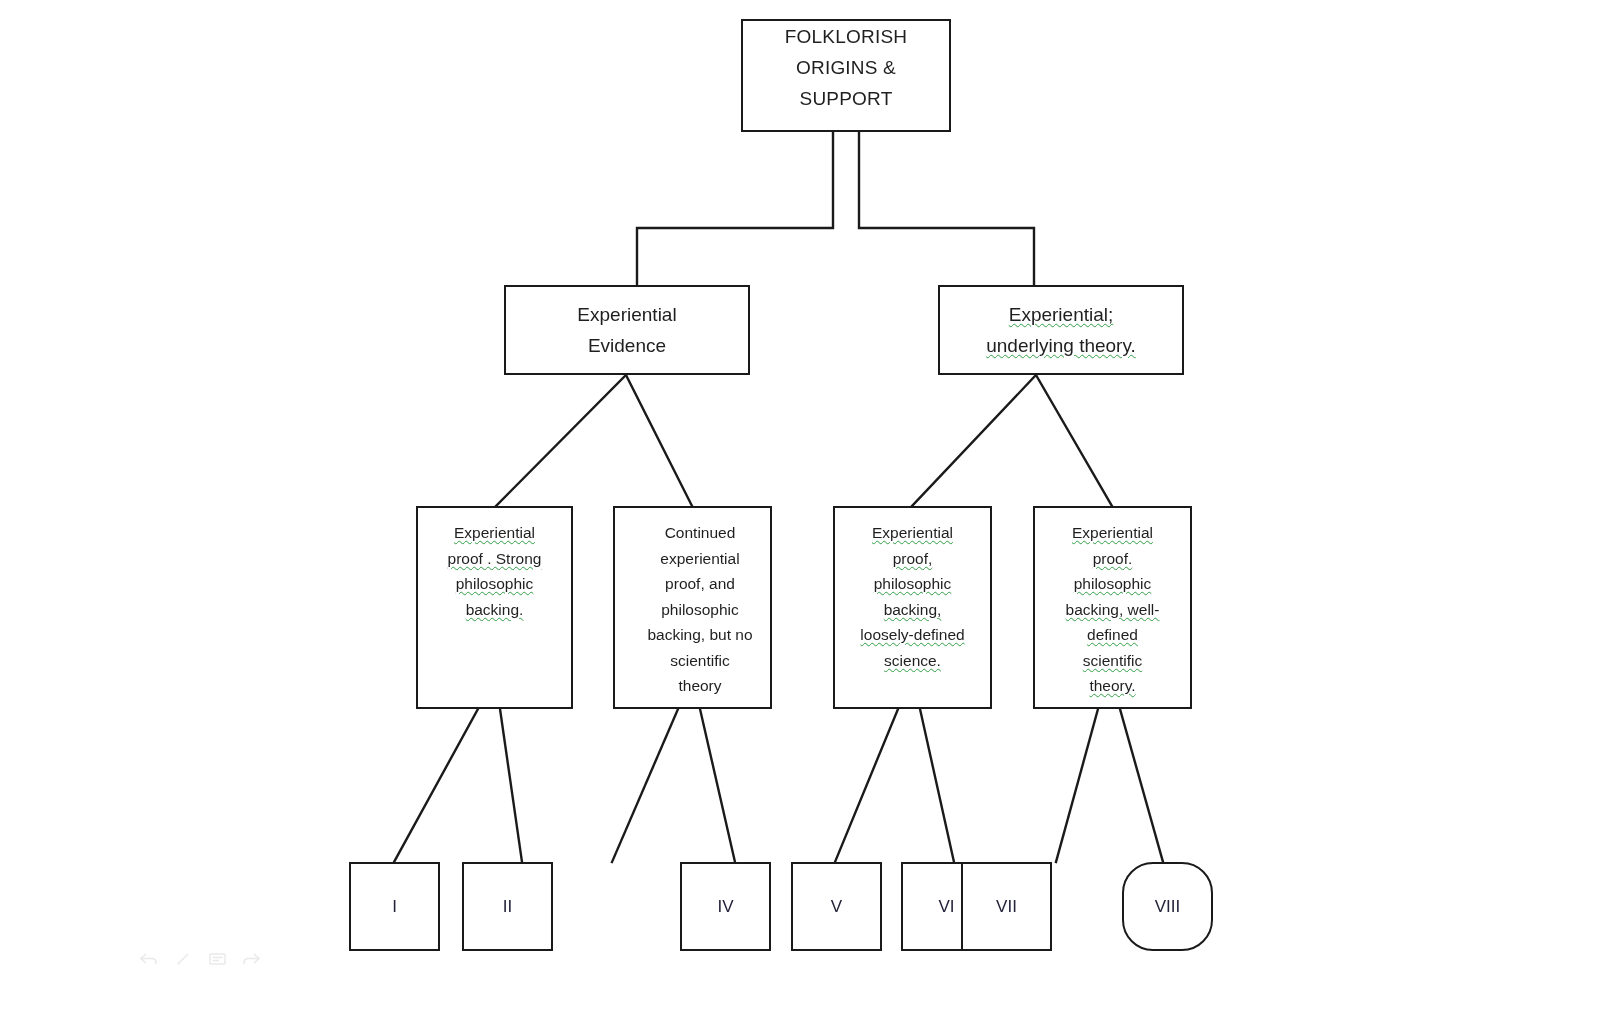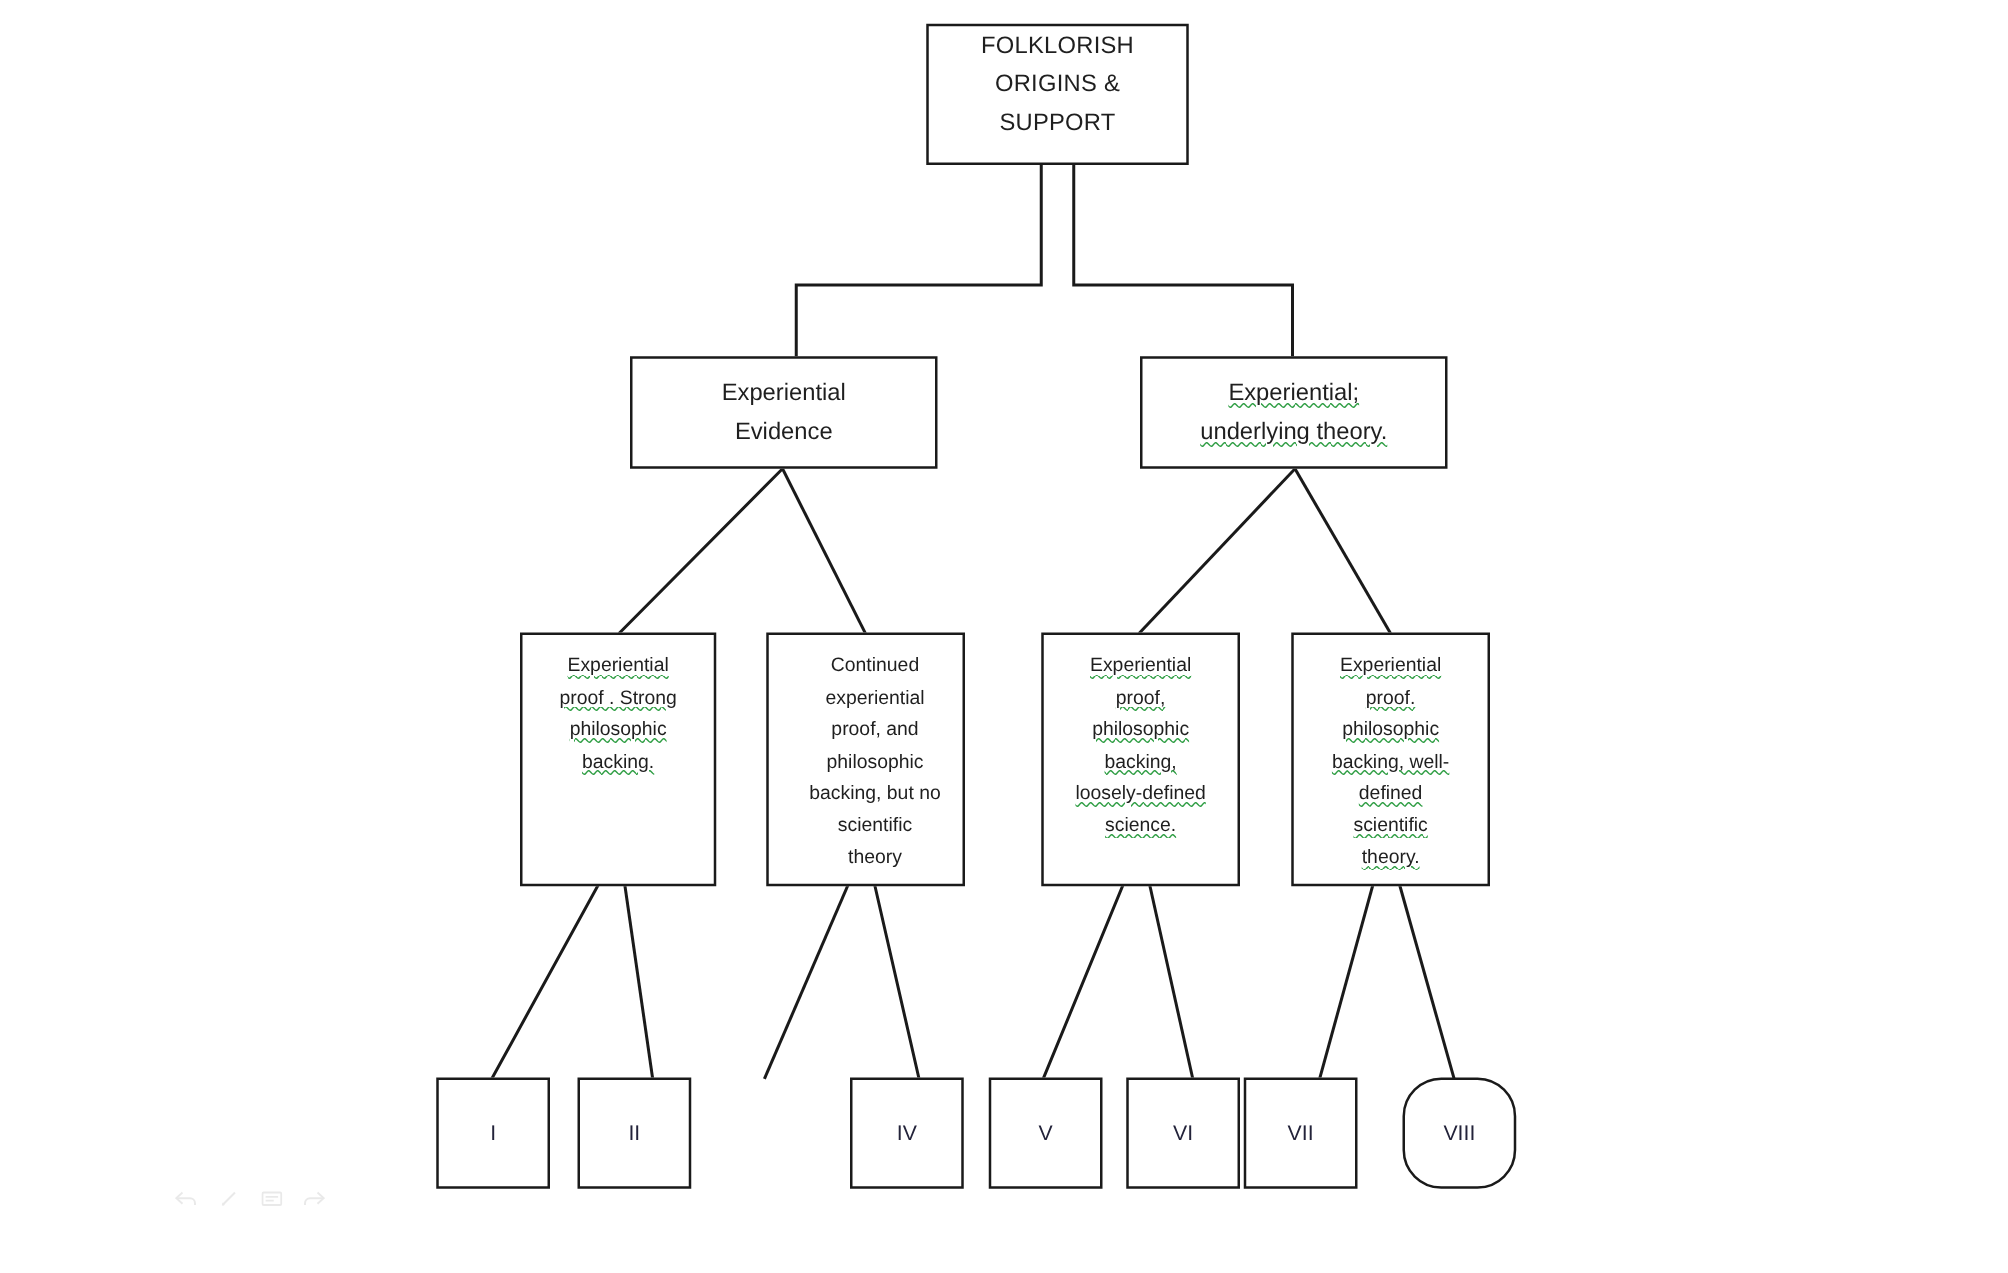--- a/index.html
+++ b/index.html
@@ -60,21 +60,21 @@
   
   .level2 {
     width: 246px; height: 90px;
     align-items: center;
   }
   .level2 .txt {
     font-size: 19px;
     line-height: 31px;
   }
   #node-l2-left  { left: 504px; top: 285px; }
-  #node-l2-right { left: 912px; top: 285px; }
+  #node-l2-right { left: 938px; top: 285px; }
 
   
   .level3 {
     width: 157px; height: 203px;
     padding-top: 12px;
   }
   .level3 .txt {
     font-size: 15.5px;
     line-height: 25.5px;
   }
@@ -92,21 +92,21 @@
     font-size: 17px;
     line-height: 22px;
     color: #23233a;
   }
   #leaf-1 { left: 349px;  top: 862px; }
   #leaf-2 { left: 462px;  top: 862px; }
   #leaf-3 { left: 570px;  top: 862px; }
   #leaf-4 { left: 680px;  top: 862px; }
   #leaf-5 { left: 791px;  top: 862px; }
   #leaf-6 { left: 901px;  top: 862px; }
-  #leaf-7 { left: 995px; top: 862px; }
+  #leaf-7 { left: 961px; top: 862px; }
   #leaf-8 { left: 1122px; top: 862px; border-radius: 31px; }
 
   
   .sq {
     text-decoration-line: underline;
     text-decoration-style: wavy;
     text-decoration-color: #2f9e44;
     text-decoration-thickness: 1px;
     text-underline-offset: 2px;
   }

